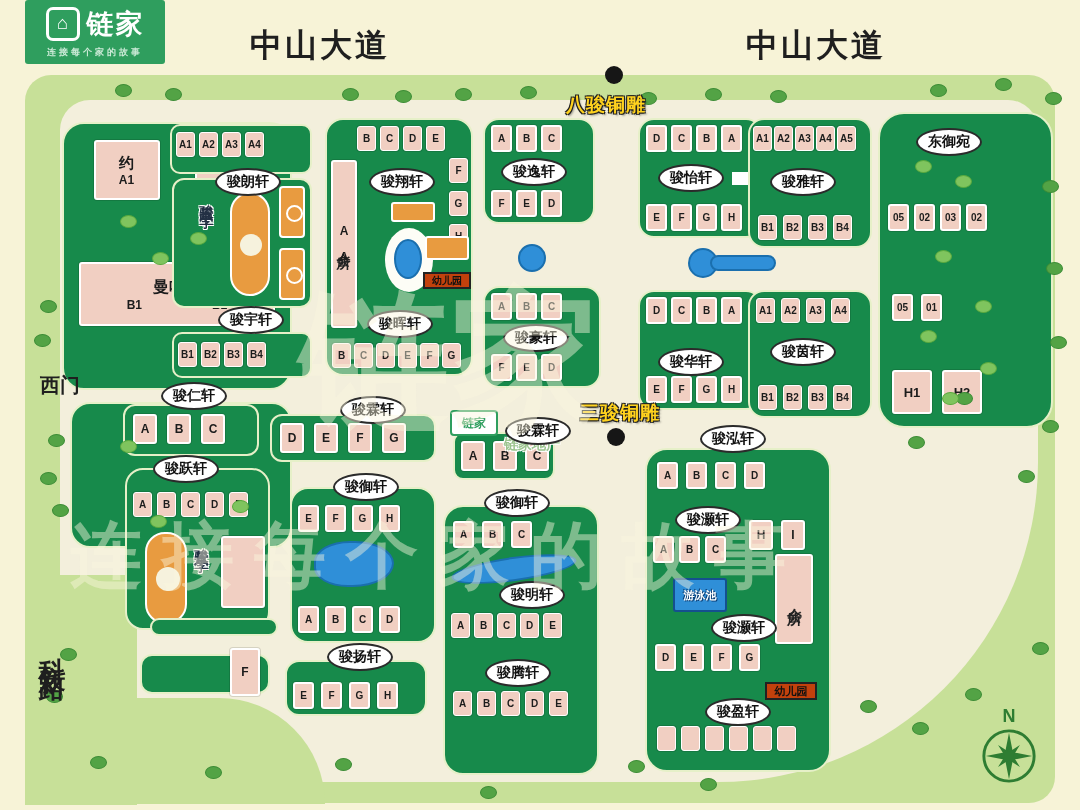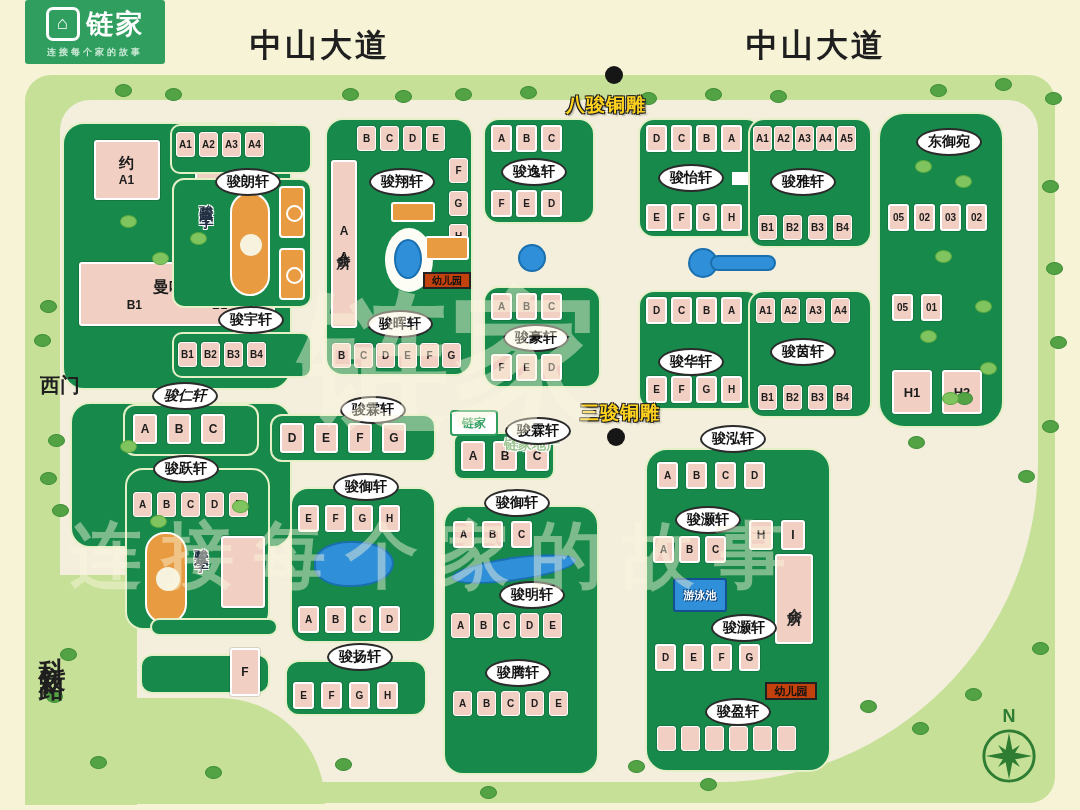--- a/index.html
+++ b/index.html
@@ -248,40 +248,40 @@
       </div>
     <div class="oval ovin" style="left:20px;top:46px;">骏茵轩</div>
     <div class="row xs" style="position:absolute;left:8px;bottom:6px;gap:6px;">
         <div class="bld">B1</div>
         <div class="bld">B2</div>
         <div class="bld">B3</div>
         <div class="bld">B4</div>
       </div>
   </div>
 
-  <div class="cl" style="left:878px;top:112px;width:126px;height:316px;border-radius:26px;">
+  <div class="cl" style="left:878px;top:112px;width:175px;height:316px;border-radius:26px;">
     <div class="oval ovin" style="left:36px;top:14px;">东御宛</div>
     <div class="row sm" style="position:absolute;left:8px;top:90px;gap:5px;">
         <div class="bld">05</div>
         <div class="bld">02</div>
         <div class="bld">03</div>
         <div class="bld">02</div>
       </div>
     <div class="row sm" style="position:absolute;left:12px;top:180px;gap:8px;">
         <div class="bld">05</div>
         <div class="bld">01</div>
       </div>
     <div class="row lg" style="position:absolute;left:12px;top:256px;gap:10px;">
         <div class="bld">H1</div>
         <div class="bld">H2</div>
       </div>
   </div>
 
   <div style="position:absolute;left:40px;top:372px;font-weight:900;font-size:20px;color:#1f1f1f;z-index:7;">西门</div>
-  <div class="oval" style="left:152px;top:382px;font-style:italic;">骏仁轩</div>
+  <div class="oval" style="left:161px;top:382px;">骏仁轩</div>
   <div class="cl" style="left:123px;top:404px;width:136px;height:52px;border-radius:12px;">
     <div class="row" style="padding:8px 8px;gap:10px;">
         <div class="bld">A</div>
         <div class="bld">B</div>
         <div class="bld">C</div>
       </div>
   </div>
   <div class="oval" style="left:340px;top:396px;">骏霖轩</div>
   <div class="cl" style="left:270px;top:414px;width:166px;height:48px;border-radius:12px;">
     <div class="row" style="padding:7px 8px;gap:10px;">

